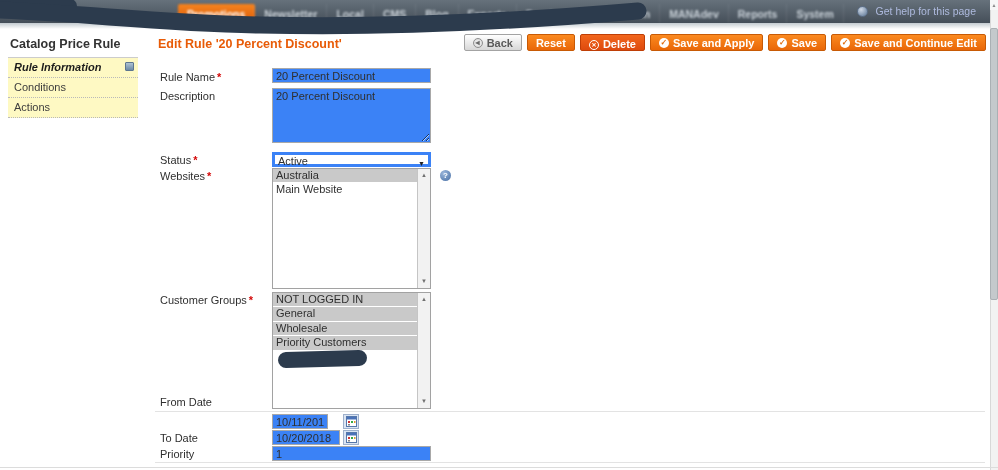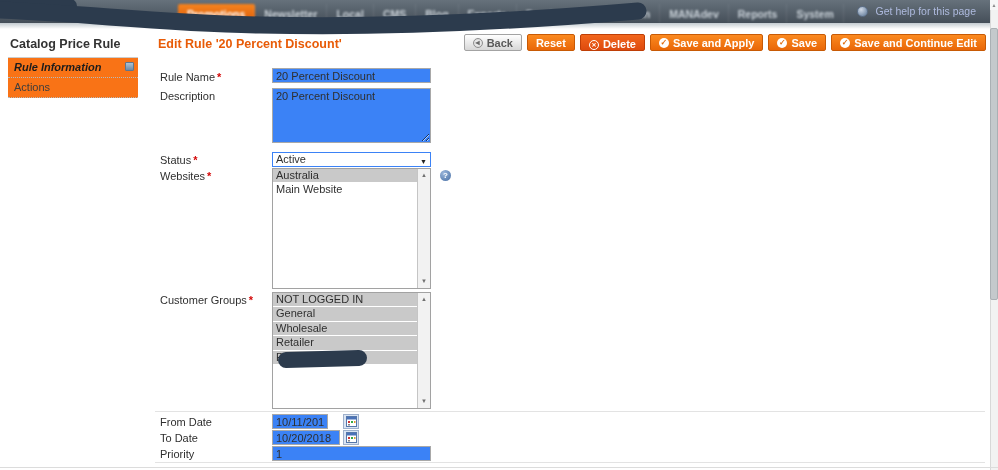--- a/index.html
+++ b/index.html
@@ -28,21 +28,21 @@
   .vup{position:absolute;top:0;right:0;width:8px;height:10px;background:#f7f7f7;
        font-size:5px;line-height:10px;text-align:center;color:#8a8a8a;}
   .vthumb{position:absolute;top:28px;right:0;width:8px;height:272px;background:#c4c9cc;
           border:1px solid #aab0b4;box-sizing:border-box;border-radius:2px;}
 
   
   .sidebar{position:absolute;left:8px;top:36px;width:130px;}
   .sidebar-title{font-size:12.5px;font-weight:bold;color:#333;padding:1px 0 6px 2px;
                  border-bottom:1px solid #ccc;}
   .side-item{position:relative;height:13px;line-height:13px;padding:3px 4px 3px 6px;
-             background:#f97316;border-bottom:1px dotted #b9b9b9;color:#3d3d3d;cursor:pointer;}
+             background:#fef9c3;border-bottom:1px dotted #b9b9b9;color:#3d3d3d;cursor:pointer;}
   .side-item.active{font-weight:bold;font-style:italic;color:#1c1c1c;}
   .side-icon{position:absolute;right:4px;top:4px;width:9px;height:9px;border:1px solid #5d7690;
              background:linear-gradient(#aec3d4,#6e8aa5);box-sizing:border-box;border-radius:1px;}
 
   
   .page-title{position:absolute;left:158px;top:37px;color:#e85b07;font-weight:bold;font-size:12.5px;}
   .btnbar{position:absolute;top:34px;right:12px;display:flex;gap:5px;}
   .btn{height:17px;display:flex;align-items:center;gap:4px;padding:0 8px;font-size:11px;
        font-weight:bold;border-radius:2px;cursor:pointer;box-sizing:border-box;white-space:nowrap;}
   .btn-default{background:linear-gradient(#ffffff,#d7d7d7);border:1px solid #a3a3a3;color:#5a5a5a;}
@@ -53,21 +53,21 @@
   .ic-back{border:1px solid #8f8f8f;background:radial-gradient(#fdfdfd,#cfcfcf);color:#6a6a6a;font-size:8px;line-height:8px;}
   .ic-del{border:1px solid #fff;color:#fff;font-size:6px;line-height:8px;}
   .ic-save{background:#fff;color:#e06a0a;font-size:8px;line-height:10px;}
 
   
   .flabel{position:absolute;left:160px;color:#2f2f2f;}
   .req{color:#d40707;font-weight:bold;margin-left:2px;}
   .tin{position:absolute;border:1px solid #a8a8a8;background:#3b82f6;color:#2f2f2f;
        font:11px "Liberation Sans",sans-serif;padding:0 3px;box-sizing:border-box;height:15px;}
   textarea.tin{padding:1px 3px;}
-  .fsel{position:absolute;left:272px;top:152px;width:159px;height:15px;border:1px solid #3b82f6;
+  .fsel{position:absolute;left:272px;top:152px;width:159px;height:15px;border:3px solid #3b82f6;
         background:#fff;box-sizing:border-box;line-height:13px;padding:0 3px;cursor:pointer;}
   .fsel .arr{position:absolute;right:3px;top:2px;font-size:7px;color:#222;}
   .msel{position:absolute;left:272px;width:159px;background:#fff;border:1px solid #a2a2a2;box-sizing:border-box;}
   .msel-body{position:absolute;left:0;top:0;right:13px;bottom:0;overflow:hidden;}
   .opt{height:13.4px;line-height:13.4px;padding:0 3px;border-bottom:1px solid #fff;
        white-space:nowrap;overflow:hidden;cursor:pointer;}
   .opt.sel{background:#c9c9c9;}
   .msel-scroll{position:absolute;top:0;right:0;bottom:0;width:13px;background:#f2f2f2;
                border-left:1px solid #c5c5c5;box-sizing:border-box;}
   .sarr{position:absolute;right:0;width:12px;height:11px;color:#707070;font-size:6px;
@@ -119,20 +119,23 @@
     <div class="vthumb"></div>
   </div>
 
   <div class="sidebar">
     <div class="sidebar-title">Catalog Price Rule</div>
     <div class="side-item active">
       <span>Rule Information</span>
       <span class="side-icon"></span>
     </div>
     <div class="side-item">
+      <span>Conditions</span>
+    </div>
+    <div class="side-item">
       <span>Actions</span>
     </div>
   </div>
 
   <div class="page-title">Edit Rule '20 Percent Discount'</div>
   <div class="btnbar">
     <div class="btn btn-default">
       <span class="icircle ic-back">◂</span>
       <span>Back</span>
     </div>
@@ -191,34 +194,33 @@
   <div class="helpdot">?</div>
 
   <div class="flabel" style="top:294px;">
     <span>Customer Groups</span><span class="req">*</span>
   </div>
   <div class="msel" style="top:292px;height:117px;">
     <div class="msel-body">
         <div class="opt sel">NOT LOGGED IN</div>
         <div class="opt sel">General</div>
         <div class="opt sel">Wholesale</div>
-        <div class="opt sel">Retailer</div>
         <div class="opt sel">Priority Customers</div>
         <div class="opt"></div>
       </div>
     <div class="msel-scroll">
       <div class="sarr up">▲</div>
       <div class="sarr down">▼</div>
     </div>
   </div>
   <div class="redact-cg"></div>
 
   <div class="divider" style="top:411px;"></div>
 
-  <div class="flabel" style="top:416px;">
+  <div class="flabel" style="top:396px;">
     <span>From Date</span>
   </div>
   <input class="tin" style="left: 272px; top: 414px; width: 56px;" value="10/11/2018">
   <div class="calbtn" style="left:343px;top:414px;">
     <svg width="11" height="11">
       <rect x="0.5" y="0.5" width="10" height="10" fill="#fff" stroke="#5577aa"></rect>
       <rect x="1" y="1" width="9" height="2.5" fill="#4a72b8"></rect>
       <rect x="2" y="5" width="2" height="2" fill="#cc3333"></rect>
       <rect x="5" y="5" width="2" height="2" fill="#33aa44"></rect>
       <rect x="8" y="5" width="1.5" height="2" fill="#dd9933"></rect>

